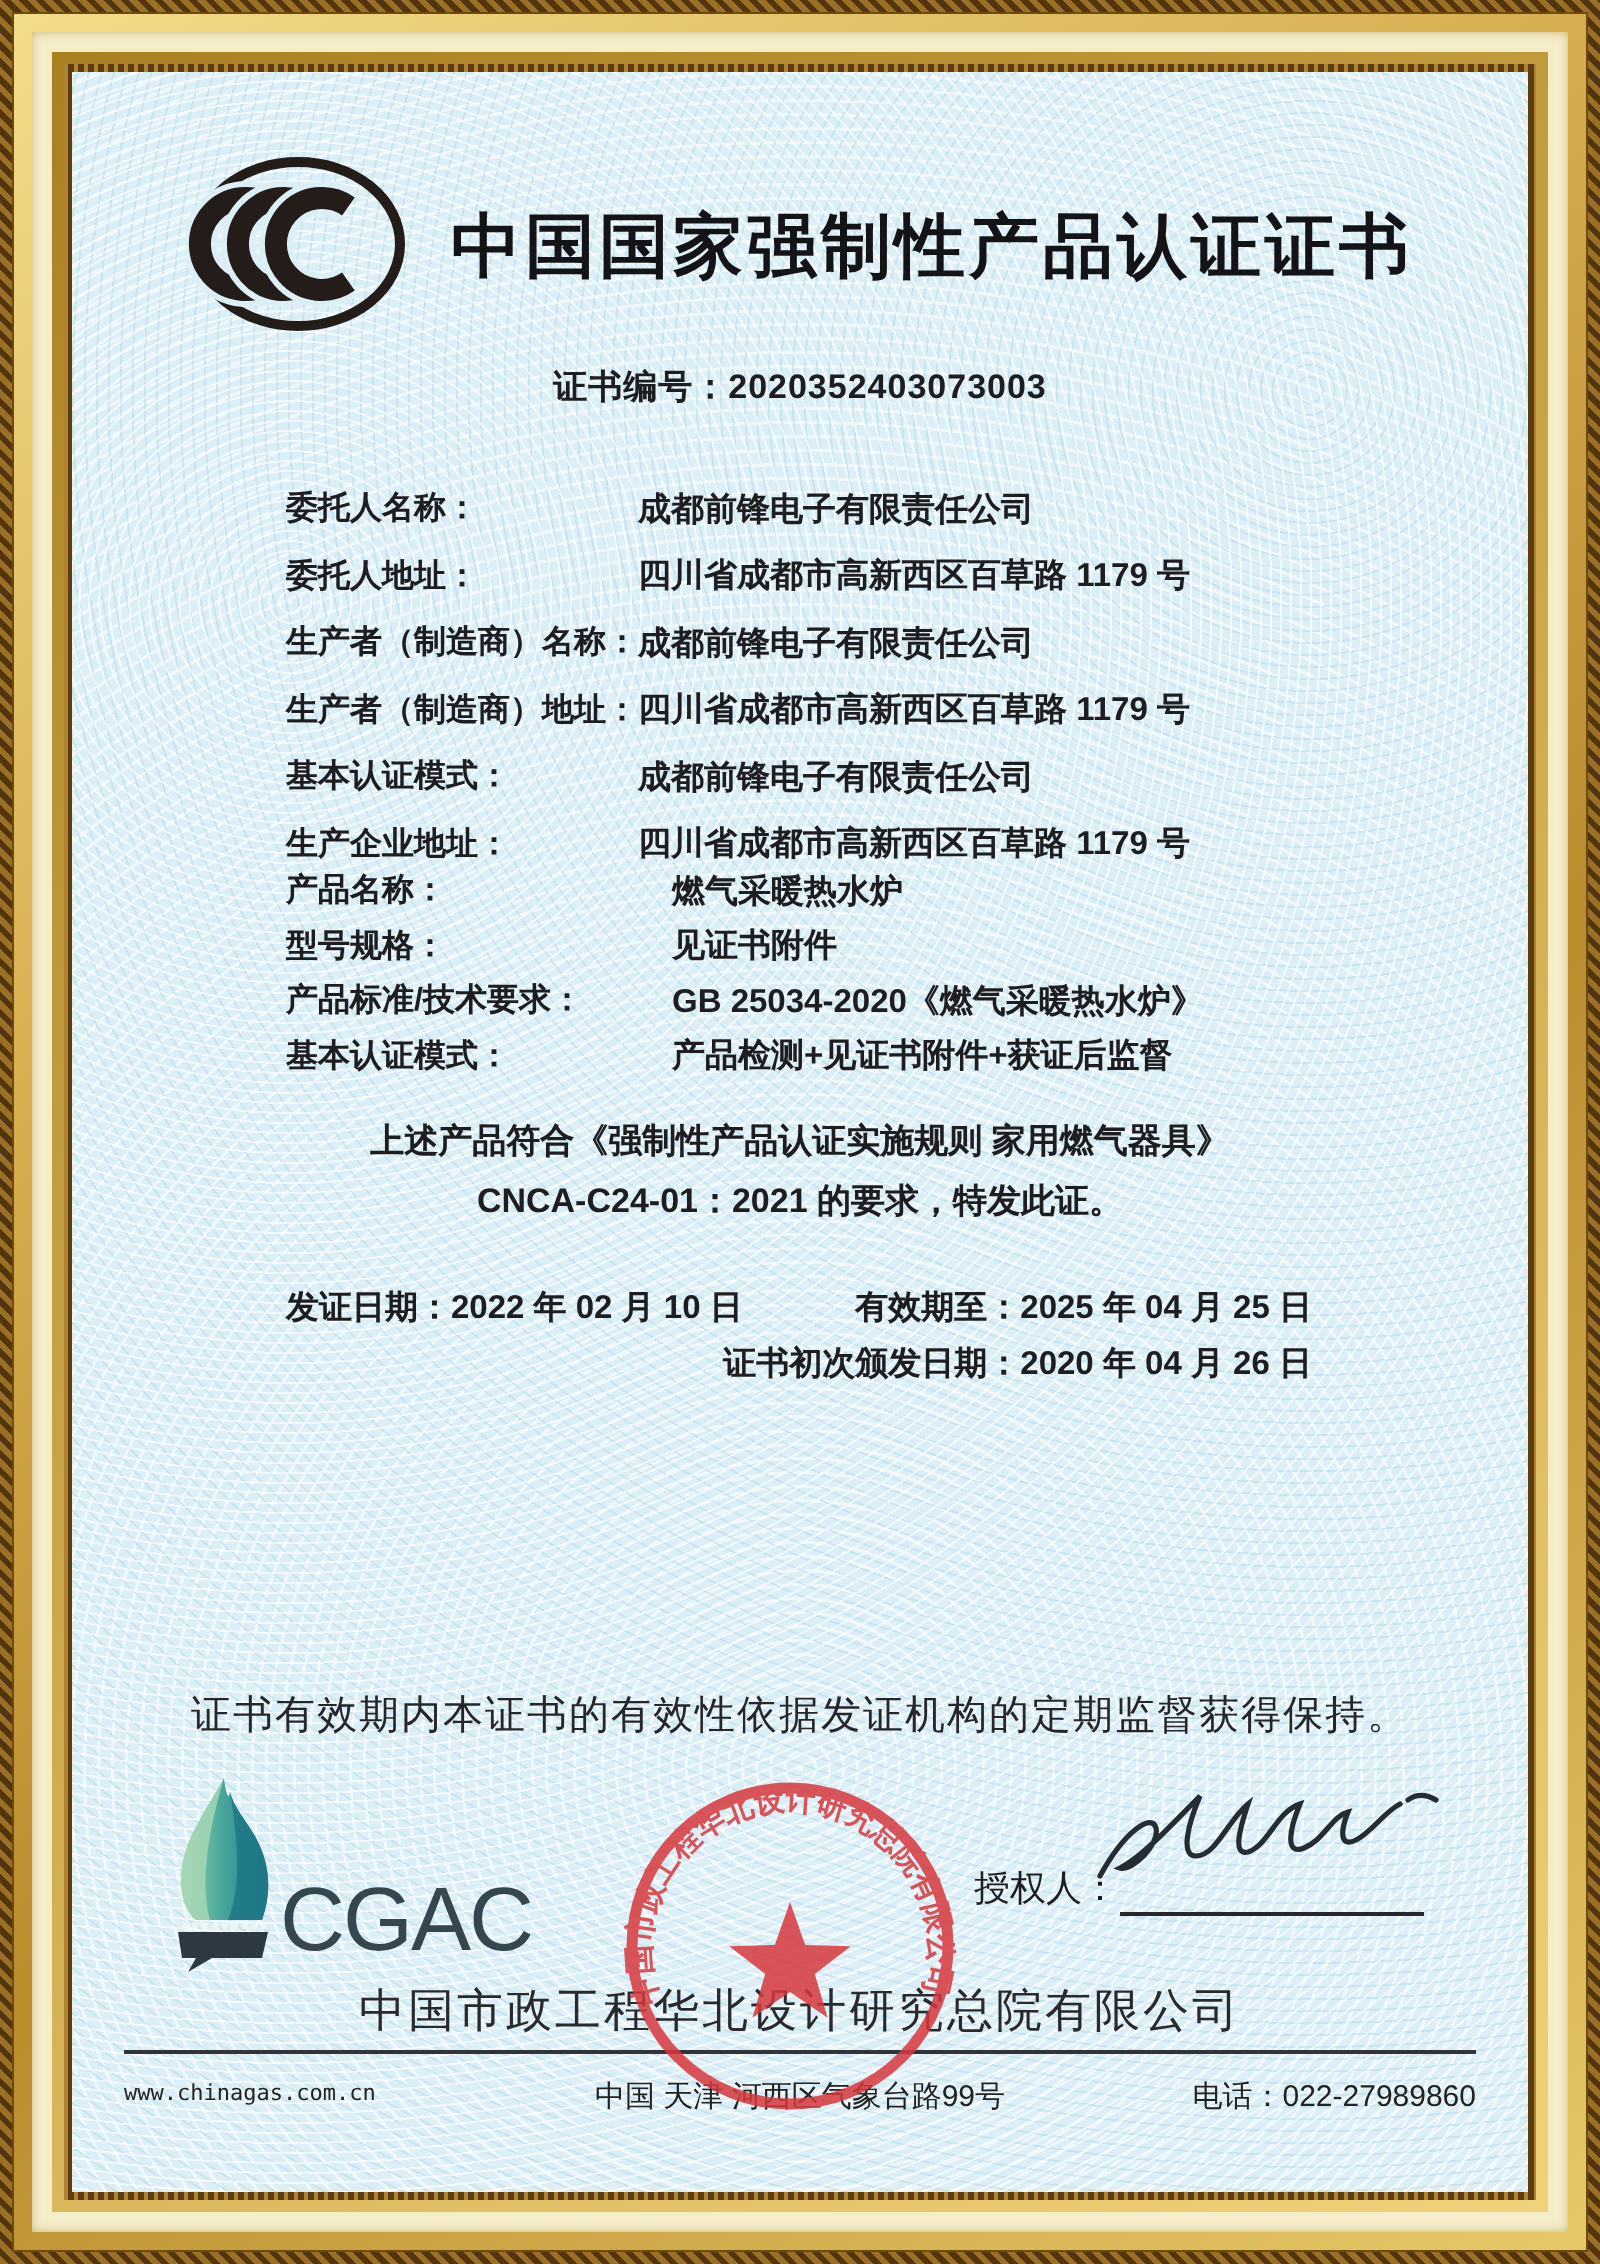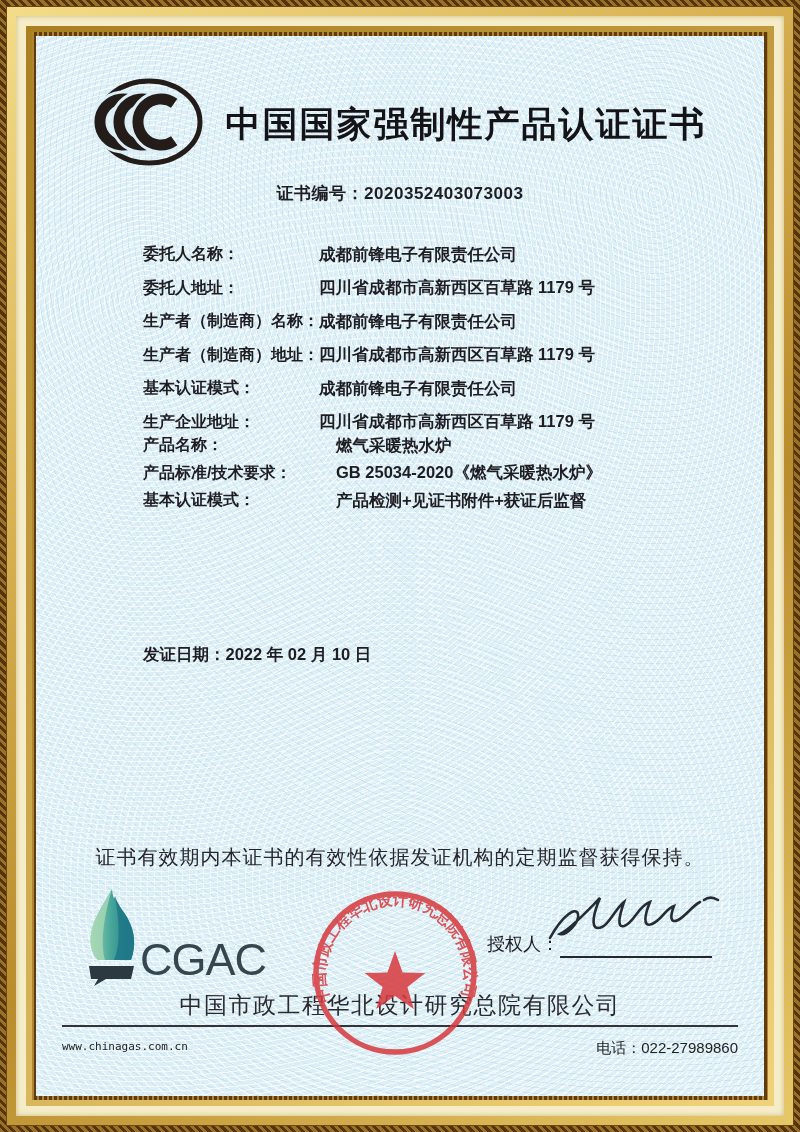--- a/index.html
+++ b/index.html
@@ -129,31 +129,43 @@
                     <span class="fvalue">四川省成都市高新西区百草路 1179 号</span>
                   </div>
       </div>
 
       <div class="abs group g2">
         <div class="frow">
                     <span class="flabel">产品名称：</span>
                     <span class="fvalue">燃气采暖热水炉</span>
                   </div>
         <div class="frow">
+                    <span class="flabel">型号规格：</span>
+                    <span class="fvalue">见证书附件</span>
+                  </div>
+        <div class="frow">
                     <span class="flabel">产品标准/技术要求：</span>
                     <span class="fvalue">GB 25034-2020《燃气采暖热水炉》</span>
                   </div>
         <div class="frow">
                     <span class="flabel">基本认证模式：</span>
                     <span class="fvalue">产品检测+见证书附件+获证后监督</span>
                   </div>
       </div>
 
+      <div class="abs statement">
+        <div>上述产品符合《强制性产品认证实施规则 家用燃气器具》</div>
+        <div>CNCA-C24-01：2021 的要求，特发此证。</div>
+      </div>
 
       <div class="abs date-issue">发证日期：2022 年 02 月 10 日</div>
+      <div class="abs date-right">
+        <div>有效期至：2025 年 04 月 25 日</div>
+        <div>证书初次颁发日期：2020 年 04 月 26 日</div>
+      </div>
 
       <div class="abs maintain">证书有效期内本证书的有效性依据发证机构的定期监督获得保持。</div>
 
       <svg class="abs cgac" viewBox="0 0 190 100">
         <defs>
           <linearGradient id="flameGrad" x1="0" y1="0" x2="1" y2="0">
             <stop offset="0" stop-color="#9ed3ae"></stop>
             <stop offset="0.45" stop-color="#4aa89b"></stop>
             <stop offset="1" stop-color="#1f7787"></stop>
           </linearGradient>
@@ -186,20 +198,21 @@
         <path d="M 162,12 C 166,9 171,9 176,12" fill="none" stroke="#262c33" stroke-width="2.6" stroke-linecap="round"></path>
       </svg>
       <div class="abs sig-line"></div>
 
       <div class="abs company">中国市政工程华北设计研究总院有限公司</div>
 
       <div class="abs divider"></div>
 
       <div class="abs footer">
         <span class="site">www.chinagas.com.cn</span>
+        <span class="addr">中国 天津 河西区气象台路99号</span>
         <span class="phone">电话：022-27989860</span>
       </div>
 
     </div>
    </div>
           </div>
   </div>
       </div>
  </div>
 </div>

